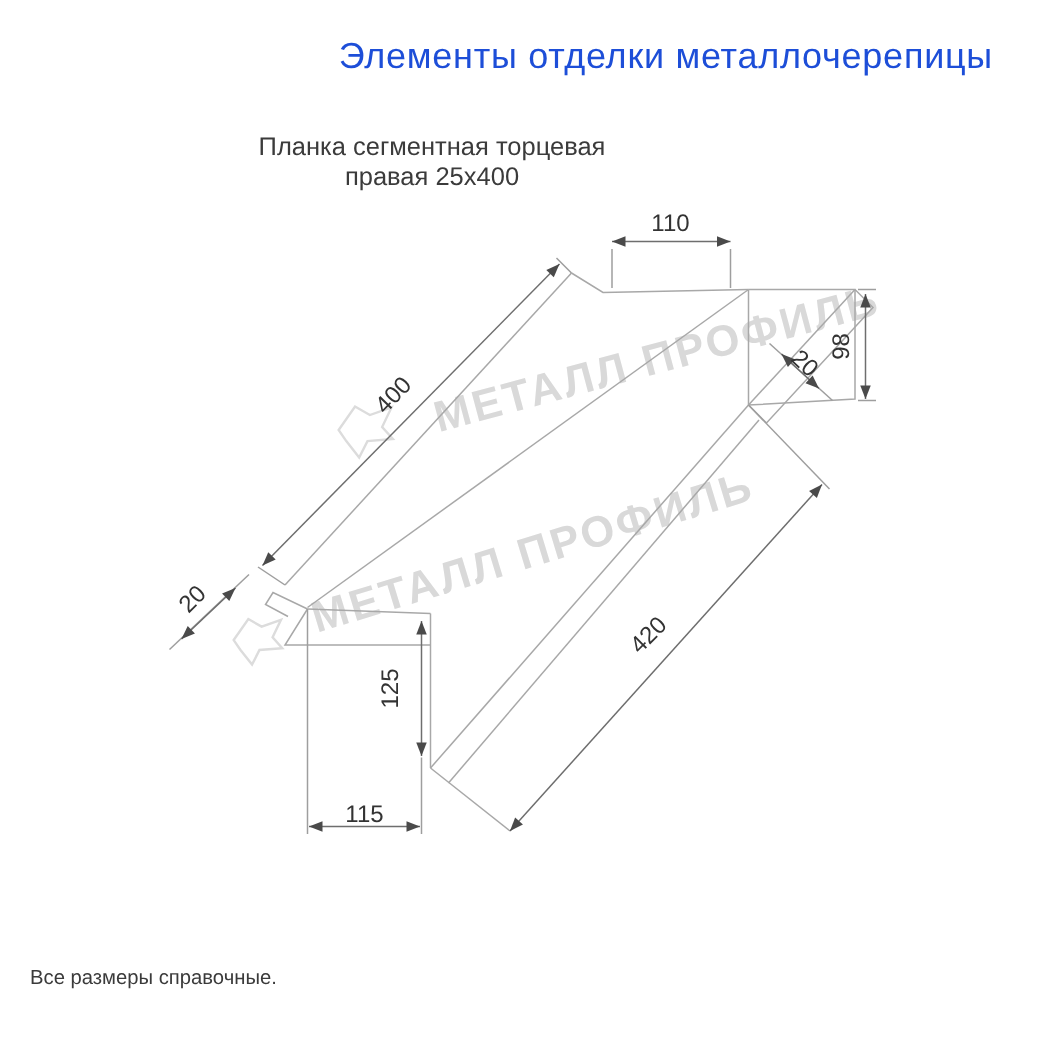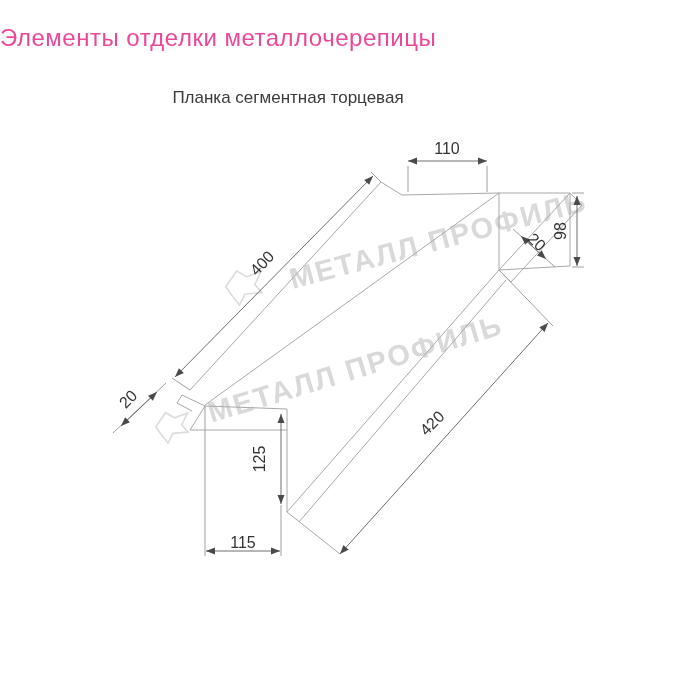--- a/index.html
+++ b/index.html
@@ -5,23 +5,23 @@
   html,body{margin:0;padding:0;background:#ffffff;}
   .sheet{
     position:relative;
     width:700px;height:700px;
     background:#ffffff;
     overflow:hidden;
     font-family:"Liberation Sans","DejaVu Sans",sans-serif;
   }
   .page-title{
     position:absolute;left:0;top:24px;width:662px;
-    text-align:left;
+    text-align:right;
     font-size:24px;line-height:28px;
-    color:#ec4899;
+    color:#1d4ed8;
     letter-spacing:0.5px;
   }
   .drawing-subtitle{
     position:absolute;left:0;top:88px;width:576px;
     text-align:center;
     font-size:17px;line-height:20px;
     color:#3b3b3b;
   }
   .drawing-svg{position:absolute;left:0;top:0;}
   .part{stroke:#a8a8a8;stroke-width:1;fill:none;}
@@ -55,20 +55,21 @@
 </style>
 </head>
 <body>
 
 <div class="sheet">
 
   <div class="page-title">Элементы отделки металлочерепицы</div>
 
   <div class="drawing-subtitle">
     <div>Планка сегментная торцевая</div>
+    <div>правая 25x400</div>
   </div>
 
   <svg class="wm-logo wm-logo-1" width="42" height="38" viewBox="0 0 42 38">
     <path d="M2,16 L15,2 L24,9 L39,6 L31,18 L37,27 L20,26 L13,36 L6,24 Z" fill="none" stroke="#dcdcdc" stroke-width="1.6"></path>
   </svg>
   <svg class="wm-logo wm-logo-2" width="38" height="34" viewBox="0 0 42 38">
     <path d="M2,16 L15,2 L24,9 L39,6 L31,18 L37,27 L20,26 L13,36 L6,24 Z" fill="none" stroke="#dcdcdc" stroke-width="1.8"></path>
   </svg>
 
   <div class="watermark wm-1">МЕТАЛЛ ПРОФИЛЬ</div>
@@ -140,15 +141,16 @@
     <text class="dimtext" x="436" y="427" text-anchor="middle" transform="rotate(-45 436 427)">420</text>
 
     <text class="dimtext" x="132" y="403" text-anchor="middle" transform="rotate(-45 132 403)">20</text>
 
     <text class="dimtext" x="260" y="464" text-anchor="middle" transform="rotate(-90 260 459)">125</text>
 
     <text class="dimtext" x="243" y="548" text-anchor="middle">115</text>
   </svg>
 
   <div class="footer-notes">
+    <div>Все размеры справочные.</div>
   </div>
 
 </div>
 
 </body></html>

